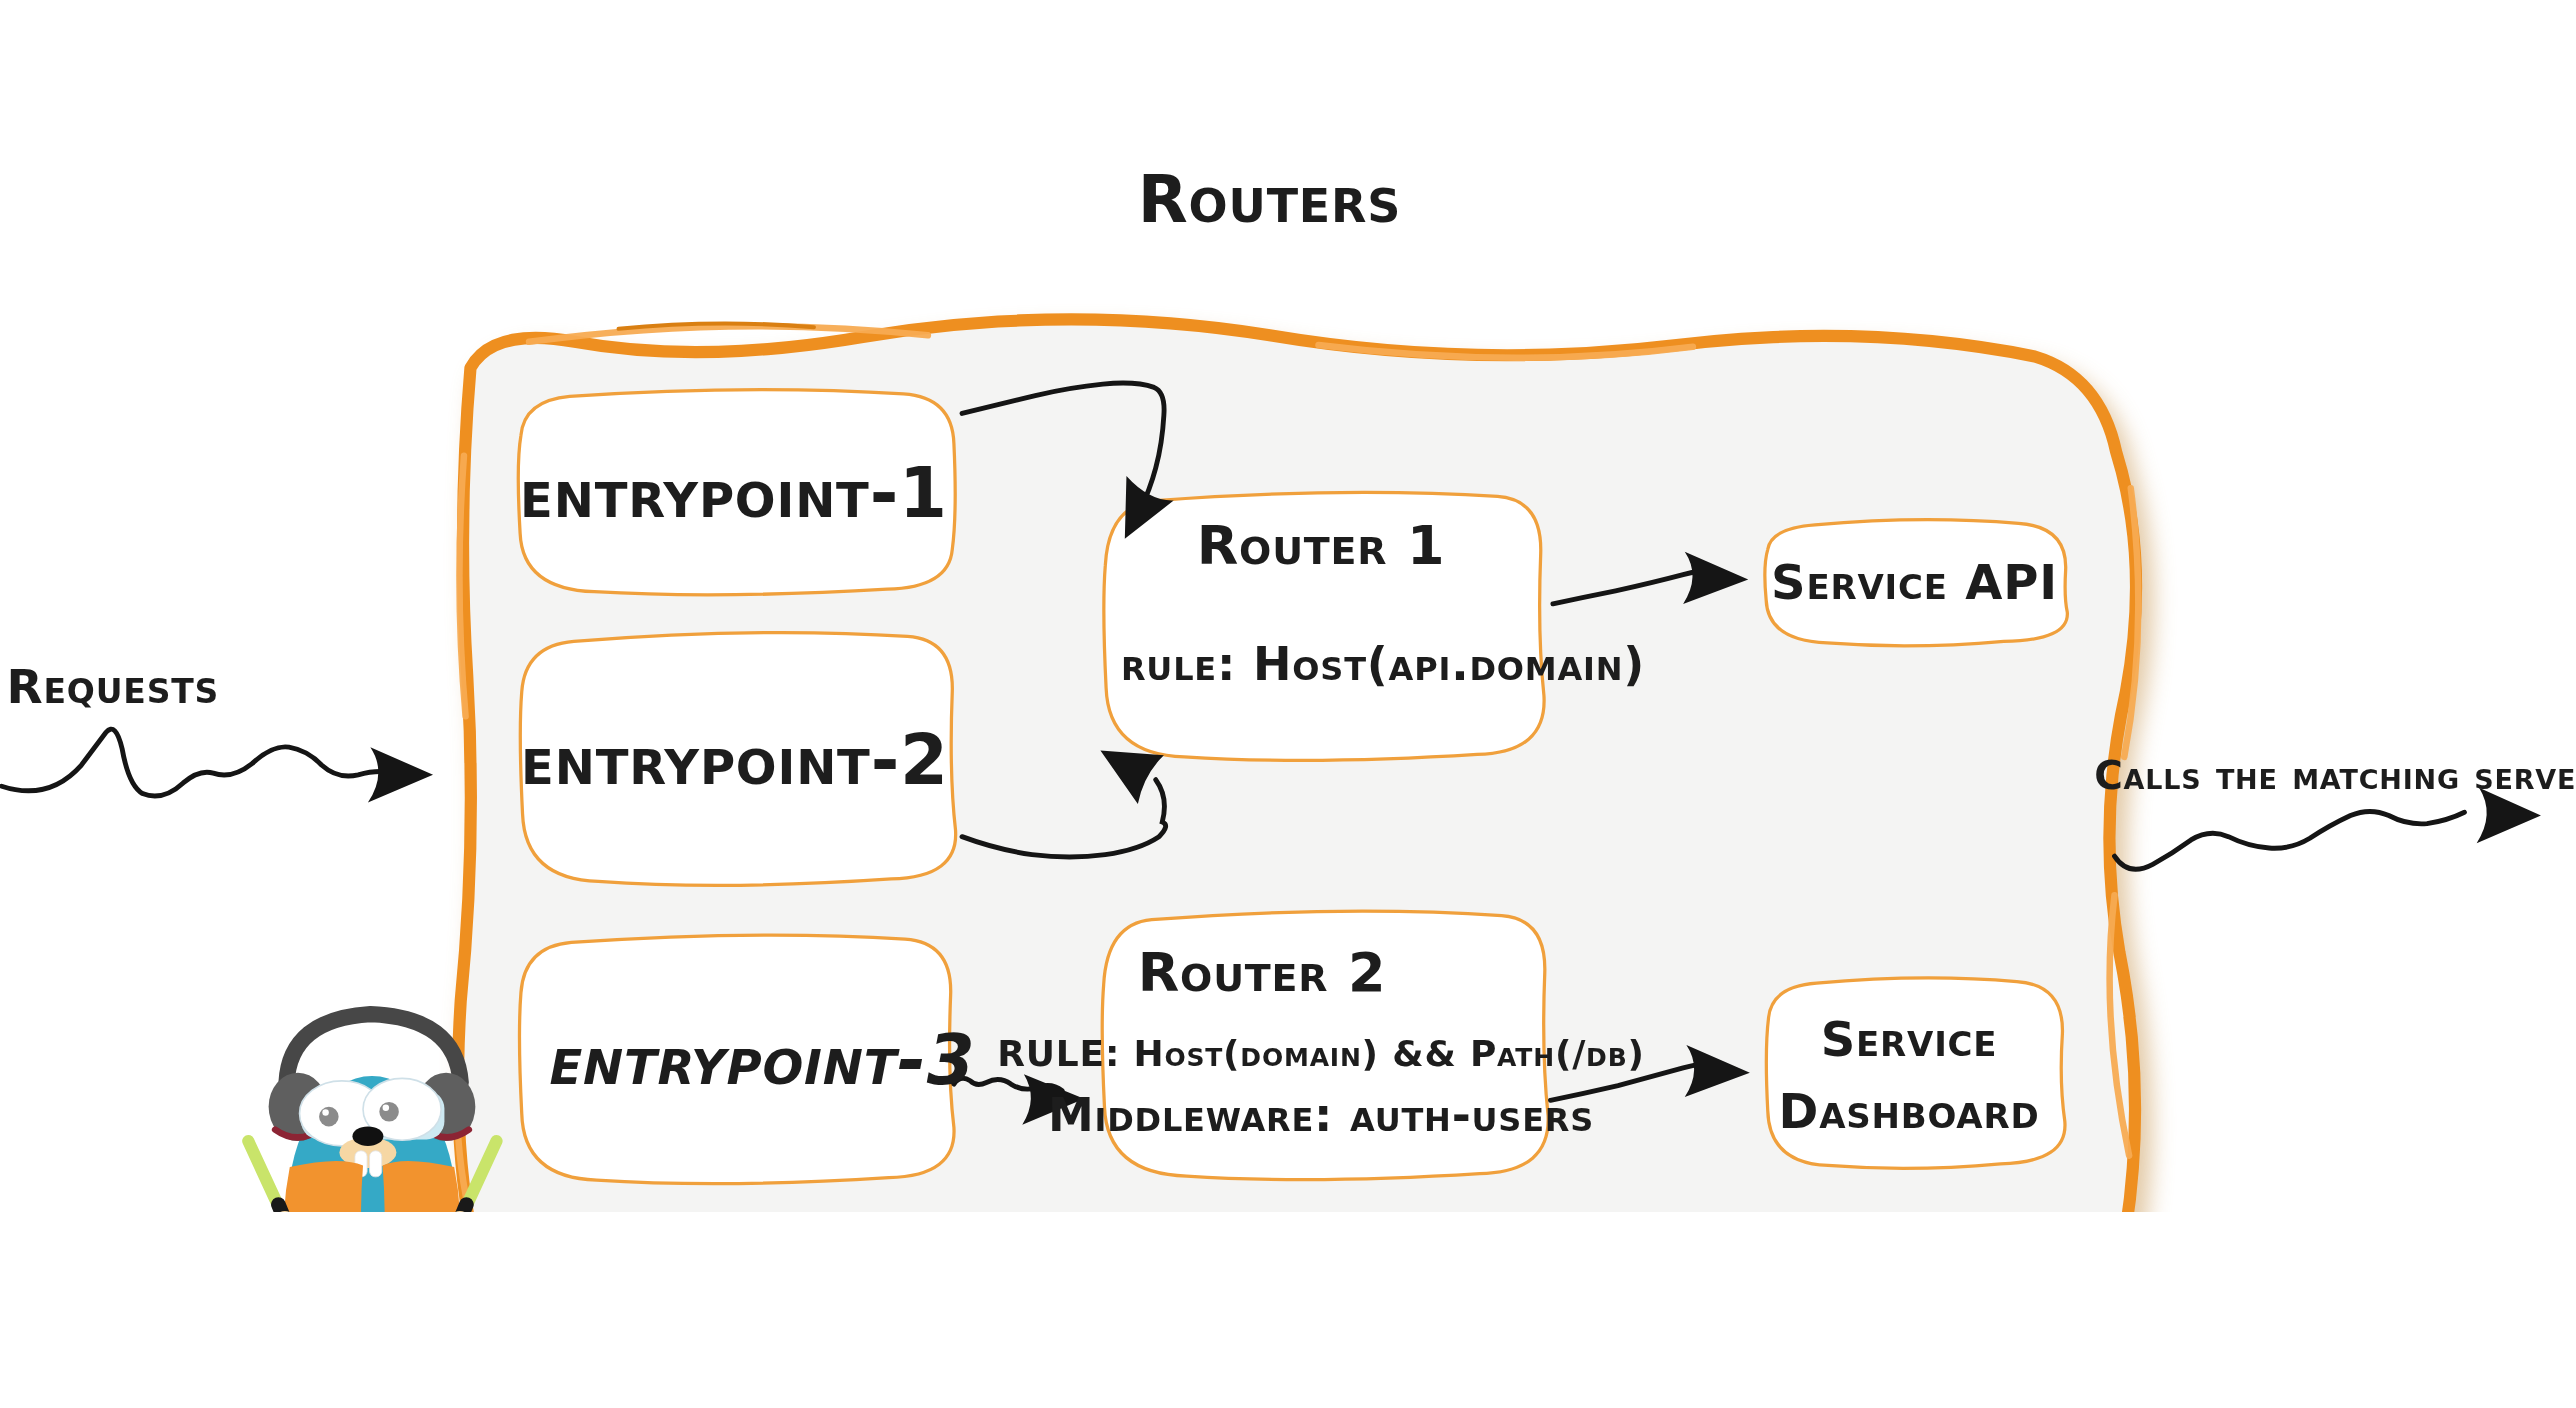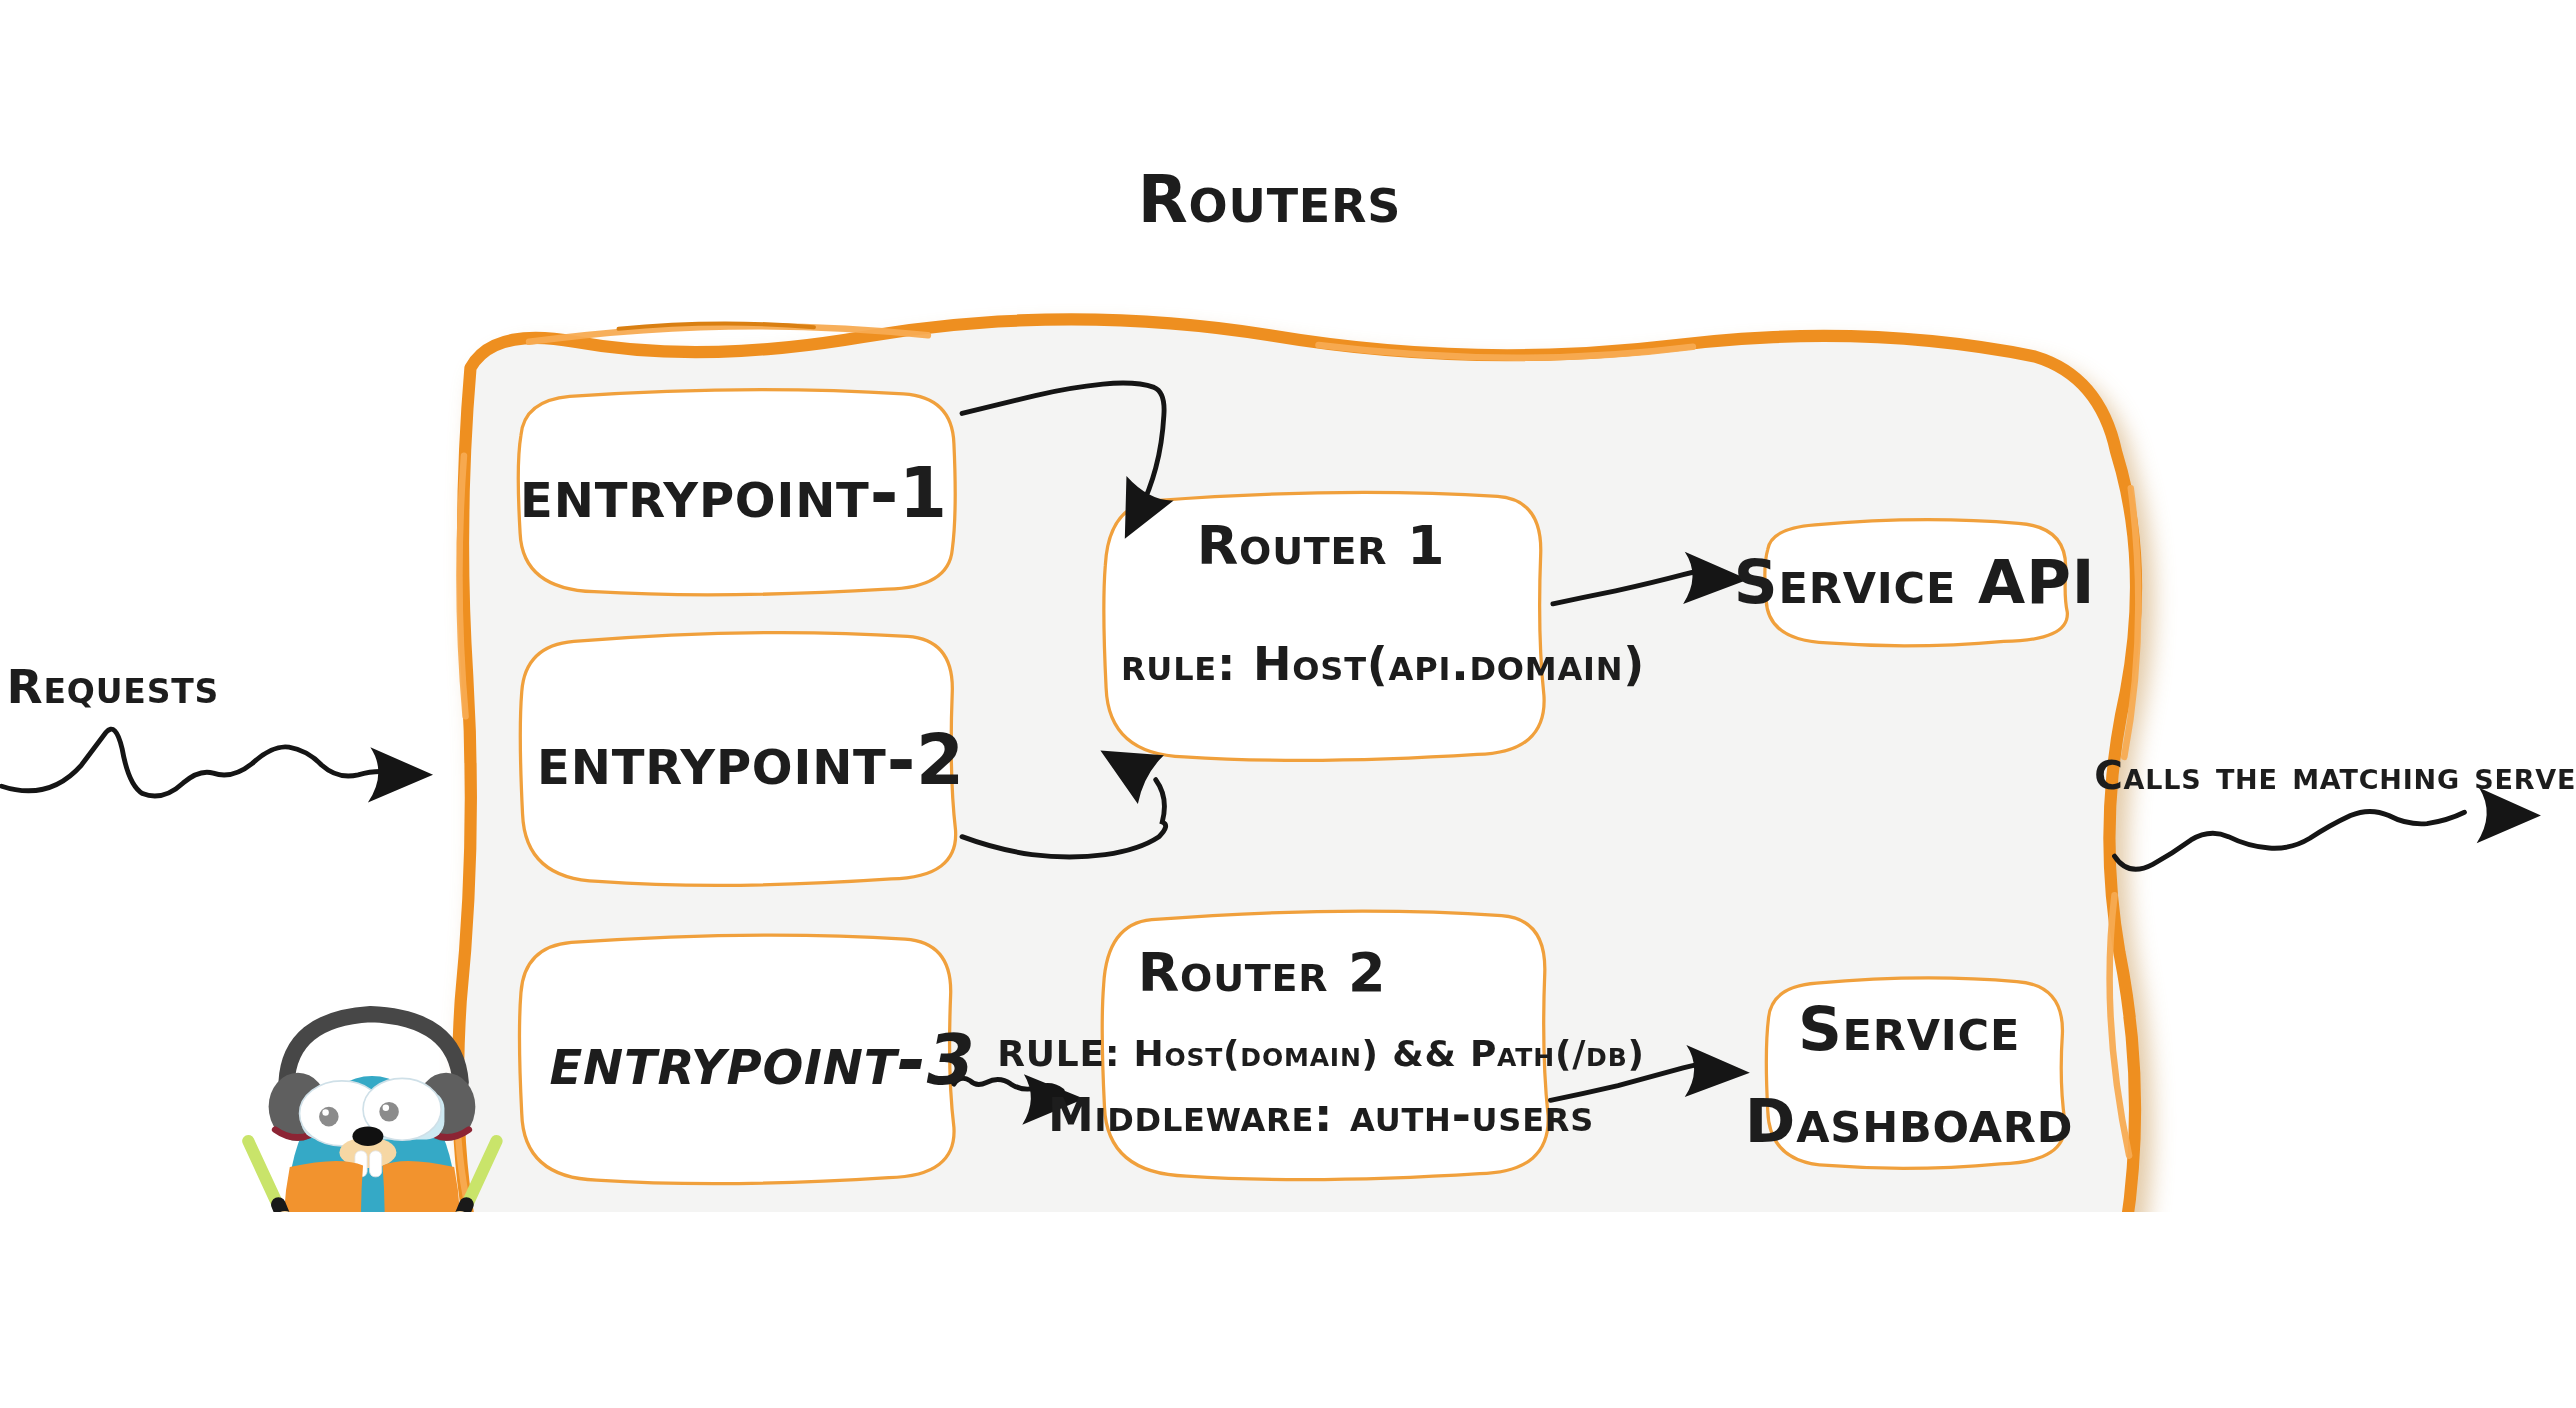--- a/index.html
+++ b/index.html
@@ -13,21 +13,21 @@
     font-variant:small-caps;font-weight:bold;color:#1d1d1d;white-space:nowrap;
     letter-spacing:0.8px;z-index:5;
   }
   .label.left{justify-content:flex-start;}
   .title{font-size:65px;}
   .ep{font-size:69px;}
   .router-title{font-size:54px;text-align:center;}
   .router-rule{font-size:46px;}
   .router-rule-sm{font-size:36px;}
   .router-mw{font-size:46px;}
-  .service{font-size:61px;}
+  .service{font-size:48px;}
   .service-2line{white-space:normal;text-align:center;line-height:1.5;}
   .ann{font-size:47px;}
   .ann-sm{font-size:39px;}
   .wordmark{
     position:absolute;z-index:6;font-variant:normal;font-weight:normal;
     font-size:81px;letter-spacing:-3.3px;color:#3c3c3c;white-space:nowrap;
   }
   .wordmark .ae{color:#2ba3c4;}
   .shadowed{filter:drop-shadow(14px 18px 14px rgba(186,122,36,0.40));}
 </style>
@@ -133,21 +133,21 @@
       <line x1="342" y1="1480" x2="356" y2="1514" stroke="#191919" stroke-width="18" stroke-linecap="round"></line>
       <line x1="573" y1="1480" x2="559" y2="1514" stroke="#191919" stroke-width="18" stroke-linecap="round"></line>
       <circle cx="350" cy="1502" r="14" fill="#f6d7a4"></circle>
       <circle cx="565" cy="1502" r="14" fill="#f6d7a4"></circle>
     </g>
   </svg>
 
   <div class="label title" style="left:1074px;top:163px;width:391px;height:73px;">Routers</div>
 
   <div class="label ep" style="left:509px;top:391px;width:450px;height:203px;">entrypoint-1</div>
-  <div class="label ep" style="left:527px;top:633px;width:448px;height:254px;">entrypoint-2</div>
+  <div class="label ep" style="left:511px;top:633px;width:448px;height:254px;">entrypoint-2</div>
   <div class="label ep" style="left:540px;top:936px;width:445px;height:248px;font-style:italic;">entrypoint-3</div>
 
   <div class="label router-title" style="left:1095px;top:505px;width:452px;height:81px;">Router 1</div>
   <div class="label router-rule" style="left:1157px;top:623px;width:452px;height:81px;">rule: Host(api.domain)</div>
 
   <div class="label router-title" style="left:1032px;top:932px;width:460px;height:81px;">Router 2</div>
   <div class="label router-rule-sm" style="left:1091px;top:1017px;width:460px;height:73px;">RULE: Host(domain) &amp;&amp; Path(/db)</div>
   <div class="label router-mw" style="left:1091px;top:1078px;width:460px;height:73px;text-align:right;">Middleware: auth-users</div>
 
   <div class="label service" style="left:1758px;top:519px;width:313px;height:125px;">Service API</div>

